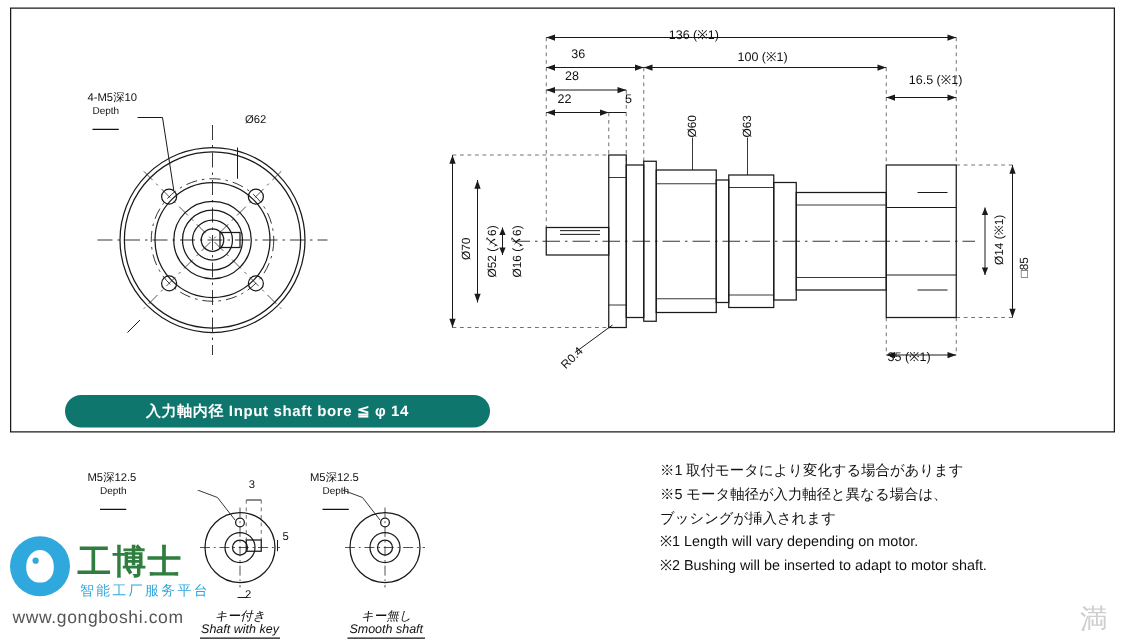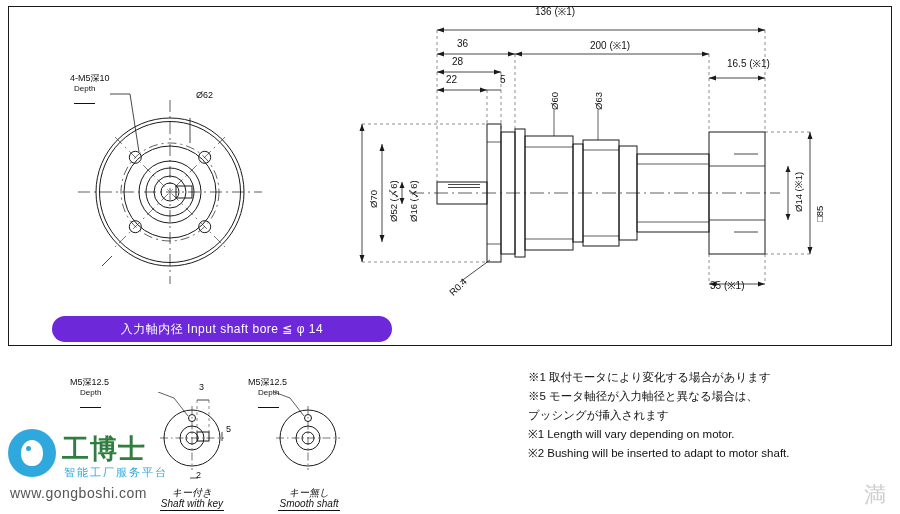--- a/index.html
+++ b/index.html
@@ -3,22 +3,22 @@
 <meta charset="utf-8">
 <style>
   html,body{margin:0;padding:0;}
   body{width:900px;height:514px;background:#ffffff;font-family:"Liberation Sans",sans-serif;overflow:hidden;position:relative;}
   .page{position:absolute;left:0;top:0;width:900px;height:514px;}
   .frame{position:absolute;left:8px;top:6px;width:884px;height:340px;border:1px solid #1a1a1a;box-sizing:border-box;}
   svg{display:block;}
   .txt{position:absolute;font-size:10px;color:#111;white-space:nowrap;}
   .txt.sm{font-size:9px;}
   .txt.xs{font-size:8px;}
-  .badge{position:absolute;left:52px;top:316px;width:340px;height:26px;background:#6d28d9;border-radius:13px;
-         display:flex;align-items:center;justify-content:center;color:#fff;font-size:12px;font-weight:normal;letter-spacing:.5px;}
+  .badge{position:absolute;left:52px;top:316px;width:340px;height:26px;background:#0f766e;border-radius:13px;
+         display:flex;align-items:center;justify-content:center;color:#fff;font-size:12px;font-weight:bold;letter-spacing:.5px;}
   .notes{position:absolute;left:520px;top:368px;font-size:11.5px;color:#111;line-height:19px;}
   .notes div{white-space:nowrap;margin-left:8px;}
   .logo{position:absolute;left:8px;top:425px;width:230px;height:80px;}
   .logo .circ{position:absolute;left:0;top:4px;width:48px;height:48px;border-radius:50%;background:#2fa8dd;}
   .logo .circ:after{content:"";position:absolute;left:13px;top:11px;width:22px;height:26px;border-radius:50% 50% 45% 45%;background:#fff;}
   .logo .circ:before{content:"";position:absolute;left:18px;top:17px;width:5px;height:5px;border-radius:50%;background:#2fa8dd;z-index:2;}
   .logo .name{position:absolute;left:54px;top:6px;font-size:27px;font-weight:bold;color:#2f7d3f;letter-spacing:1px;}
   .logo .sub{position:absolute;left:56px;top:40px;font-size:11px;color:#2fa8dd;letter-spacing:2px;text-align:center;}
   .logo .url{position:absolute;left:2px;top:60px;font-size:14px;color:#555;letter-spacing:.5px;}
   .wm{position:absolute;right:14px;bottom:4px;font-size:22px;color:#cfcfcf;}
@@ -166,23 +166,23 @@
       <line x1="369" y1="270" x2="425" y2="270" stroke-width="0.8"></line>
       <path d="M369 270 l7 -2.5 v5 z" fill="#1a1a1a" stroke="none"></path>
       <path d="M425 270 l-7 -2.5 v5 z" fill="#1a1a1a" stroke="none"></path>
       <line x1="369" y1="240" x2="369" y2="270" stroke-width="0.5" stroke-dasharray="3,3"></line>
       <line x1="425" y1="240" x2="425" y2="270" stroke-width="0.5" stroke-dasharray="3,3"></line>
 
       <path d="M120 268 L150 246" stroke-width="0.8"></path>
     </g>
   </svg>
 
-  <div class="txt" style="left:535px;top:4px;">136 (※1)</div>
+  <div class="txt" style="left:535px;top:20px;">136 (※1)</div>
   <div class="txt" style="left:457px;top:38px;">36</div>
-  <div class="txt" style="left:590px;top:38px;">200 (※1)</div>
+  <div class="txt" style="left:590px;top:38px;">100 (※1)</div>
   <div class="txt" style="left:727px;top:56px;">16.5 (※1)</div>
   <div class="txt" style="left:452px;top:56px;">28</div>
   <div class="txt" style="left:446px;top:74px;">22</div>
   <div class="txt" style="left:500px;top:74px;">5</div>
   <div class="txt" style="left:710px;top:278px;">35 (※1)</div>
 
   <div class="rot" style="left:549px;top:110px;">Ø60</div>
   <div class="rot" style="left:593px;top:110px;">Ø63</div>
   <div class="rot" style="left:368px;top:208px;">Ø70</div>
   <div class="rot" style="left:388px;top:222px;">Ø52 (〆6)</div>

